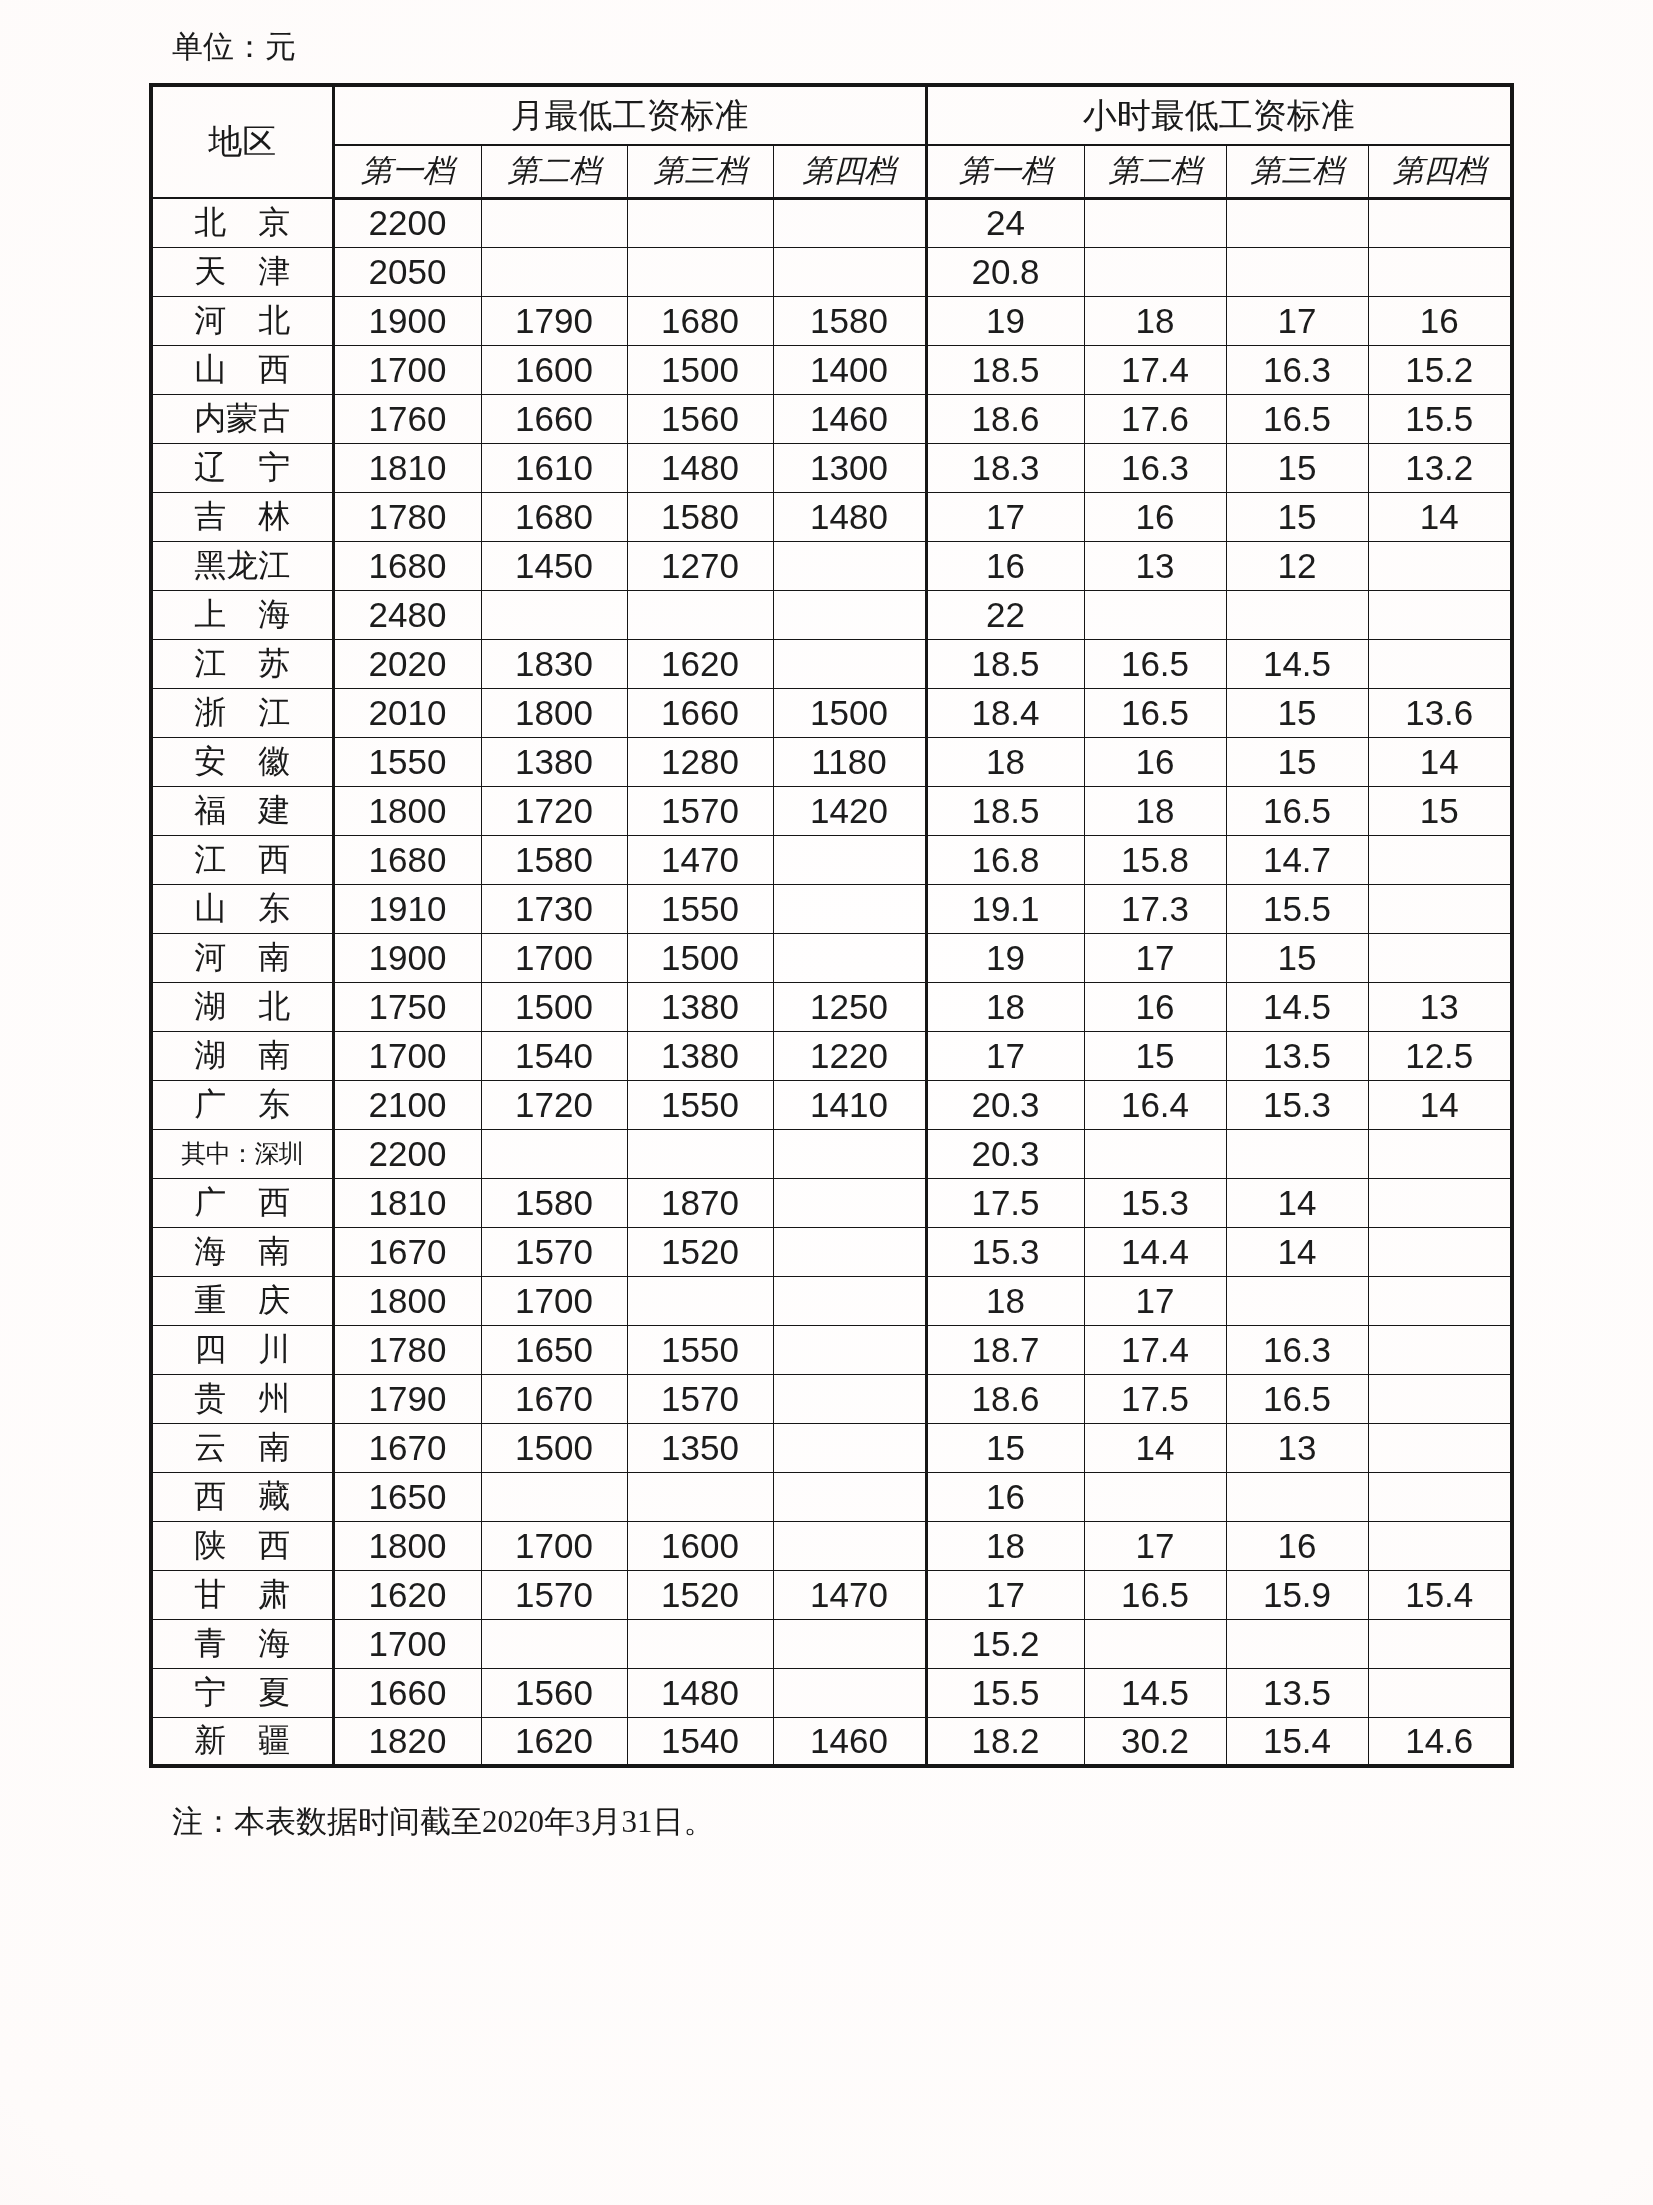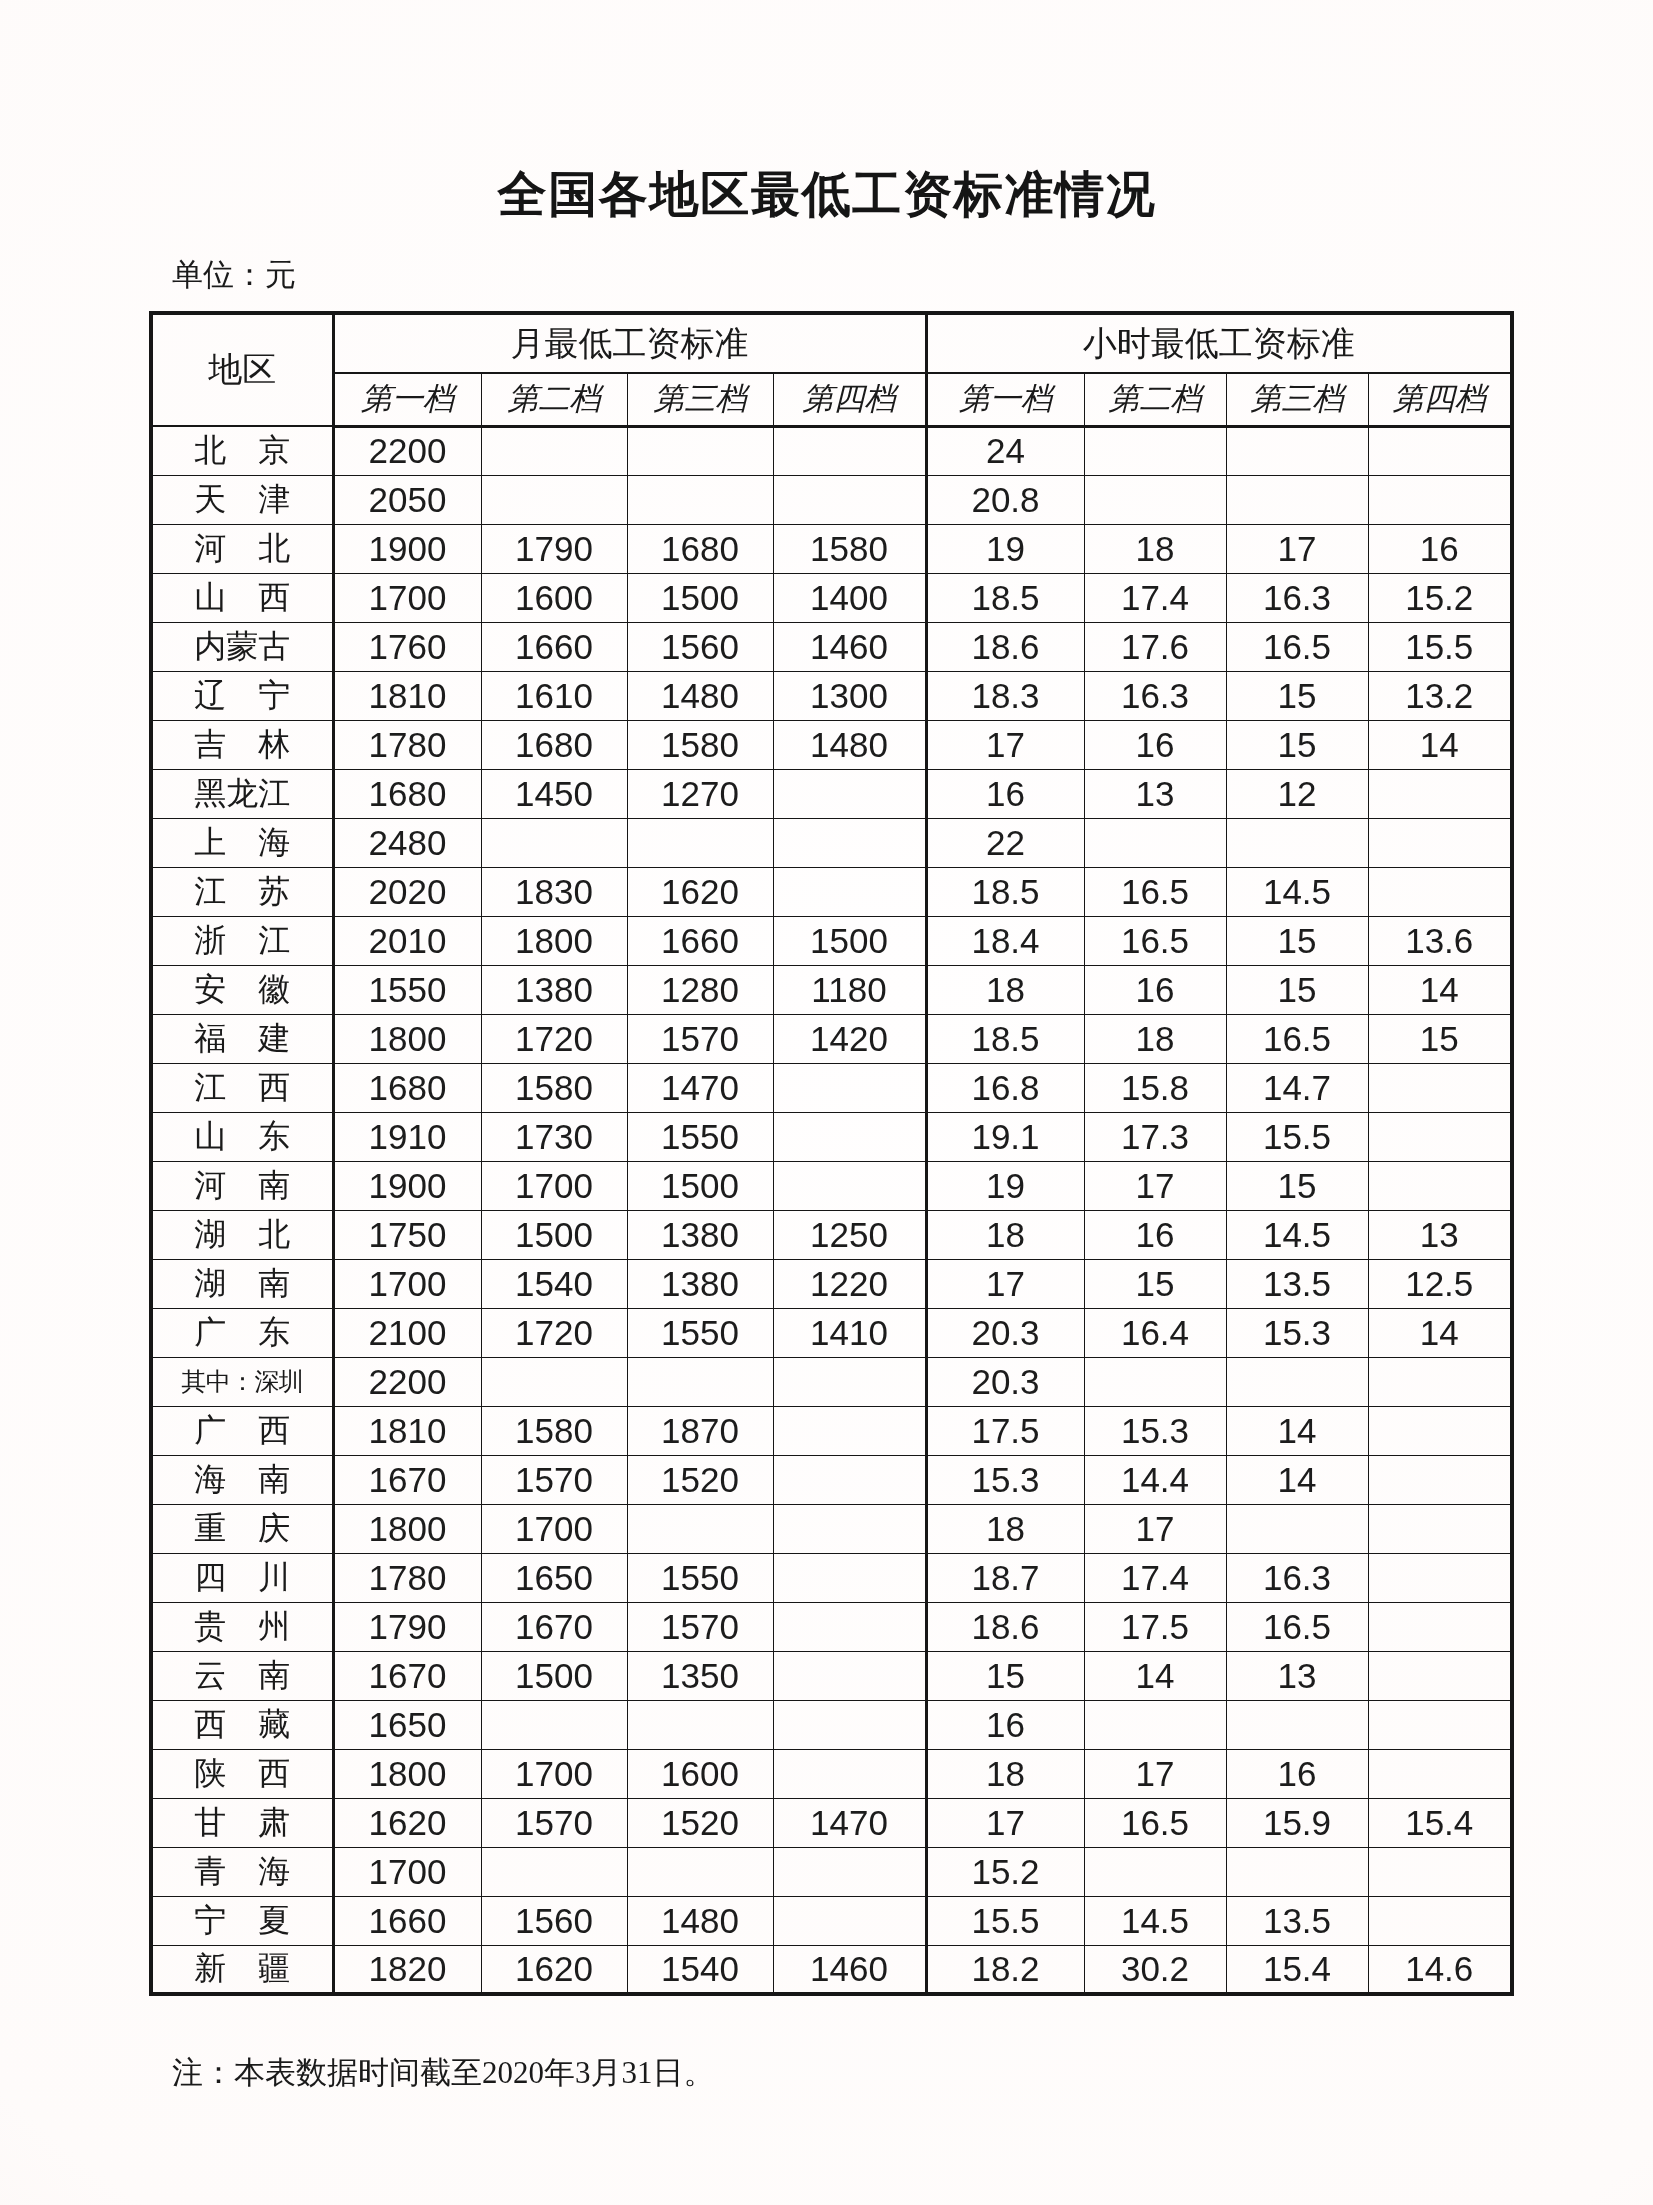--- a/index.html
+++ b/index.html
@@ -57,31 +57,30 @@
   td.region-cell.special {
     font-size: 25px;
     letter-spacing: -0.6px;
   }
   td.value-cell {
     font-family: "Liberation Sans", sans-serif;
     font-size: 35px;
     color: #1c1c1c;
   }
   .footnote {
-    margin: 56px 0 0 172px;
+    margin: 33px 0 0 172px;
     font-family: "Liberation Serif", serif;
     font-size: 31px;
   }
 </style>
 </head>
 <body>
 
 <div class="page">
 
-  <h1 class="title">全国各地区最低工资标准情况</h1>
 
   <div class="unit-label">单位：元</div>
 
   <table class="wage-table">
     <colgroup>
       <col style="width:182px">
       <col style="width:148px">
       <col style="width:146px">
       <col style="width:146px">
       <col style="width:153px">

